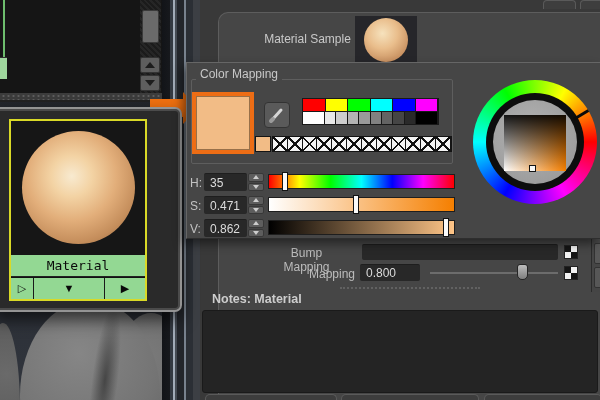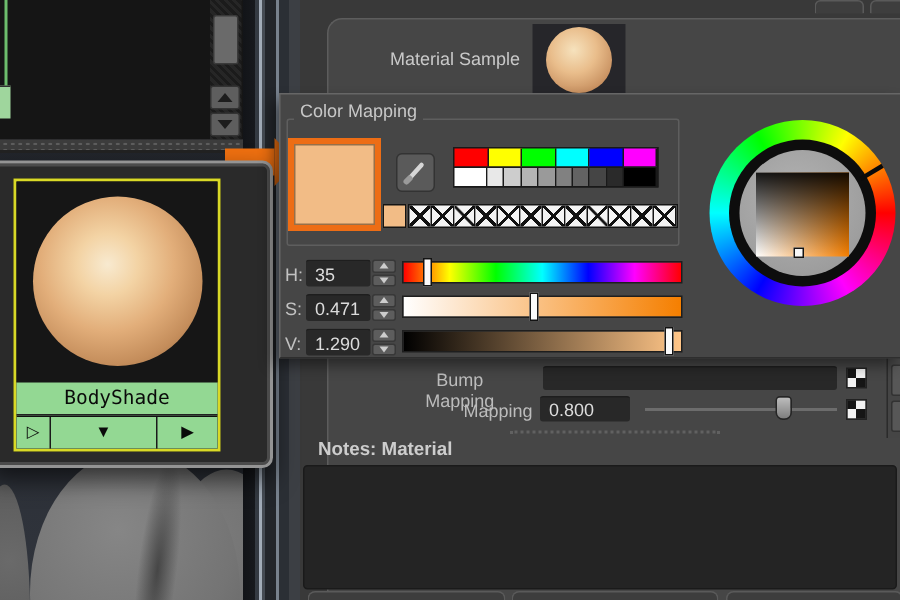--- a/index.html
+++ b/index.html
@@ -48,21 +48,21 @@
   .edge-strip { left:162px; top:0; width:40px; height:400px;
      background:linear-gradient(to right,#121418 0,#17191d 8px,#343a42 8px 11px,#a2acb8 11px 13px,
        #454b53 13px 15px,#23262b 15px 22px,#78828e 22px 24px,#2b2f35 24px 31px,#3c3f44 31px 40px); }
 
   
   .ae { left:200px; top:0; width:400px; height:400px; background:#393939; }
   .ae-inner { position:absolute; left:18px; top:12px; width:382px; height:388px; background:#464646;
               border-left:1px solid #5d5d5d; border-top:1px solid #5d5d5d; border-radius:10px 0 0 0; }
   .tr-btn { position:absolute; top:0; height:9px; background:#3e3e3e; border:1px solid #5a5a5a;
             border-bottom:none; border-radius:4px 4px 0 0; }
-  .ms-label { position:absolute; left:60px; top:32px; width:95px; text-align:left;
+  .ms-label { position:absolute; left:60px; top:32px; width:95px; text-align:center;
               color:#c9c9c9; font-size:12px; }
   .ms-square { position:absolute; left:155px; top:16px; width:62px; height:48px; background:#26262a; }
   .ms-sphere { position:absolute; left:9px; top:2px; width:44px; height:44px; border-radius:50%;
                background:radial-gradient(circle at 42% 35%, #f6e2bd 0%, #e9bd8b 40%, #c89161 75%, #96693f 100%); }
   .row-label { position:absolute; color:#bcbcbc; font-size:12px; text-align:right; }
   .tfield { position:absolute; background:#282828; border-radius:2px; border-top:1px solid #1e1e1e;
             color:#dcdcdc; font-size:12px; line-height:16px; padding-left:6px; }
   .checker { position:absolute; width:14px; height:14px; border:1px solid #222;
              background:conic-gradient(#f2f2f2 0 25%, #151515 0 50%, #f2f2f2 0 75%, #151515 0); }
   .groove { position:absolute; height:2px; background:#6c6c6c; }
@@ -295,21 +295,21 @@
         </div>
       <div class="spin-btn">
           <div class="sp-dn"></div>
         </div>
     </div>
     <div class="track s-grad" style="top:134px;">
       <div class="track-handle" id="s-handle" style="left: calc(47.1% - 3px);"></div>
     </div>
 
     <div class="sl-row-label" style="top:159px;">V:</div>
-    <div class="tfield" style="left:17px; top:156px; width:43px; height:18px; line-height:18px;">1.290</div>
+    <div class="tfield" style="left:17px; top:156px; width:43px; height:18px; line-height:18px;">0.862</div>
     <div class="spinner" style="top:156px;">
       <div class="spin-btn">
           <div class="sp-up"></div>
         </div>
       <div class="spin-btn">
           <div class="sp-dn"></div>
         </div>
     </div>
     <div class="track v-grad" style="top:157px;">
       <div class="track-handle" id="v-handle" style="left: calc(96.1% - 4px);"></div>
@@ -326,21 +326,21 @@
       <div class="sv-marker" id="sv-marker" style="left: calc(47.1% - 4px); top: calc(96.1% - 4px);"></div>
     </div>
 
   </div>
 
   <div class="abs bs-window">
     <div class="bs-cell">
       <div class="bs-sphere-area">
         <div class="bs-sphere"></div>
       </div>
-      <div class="bs-label">BodyShade</div>
+      <div class="bs-label">Material</div>
       <div class="bs-btnrow">
         <div class="bs-btn b1">
             <span>▷</span>
           </div>
         <div class="bs-btn b2">
             <span>▼</span>
           </div>
         <div class="bs-btn b3">
             <span>▶</span>
           </div>

